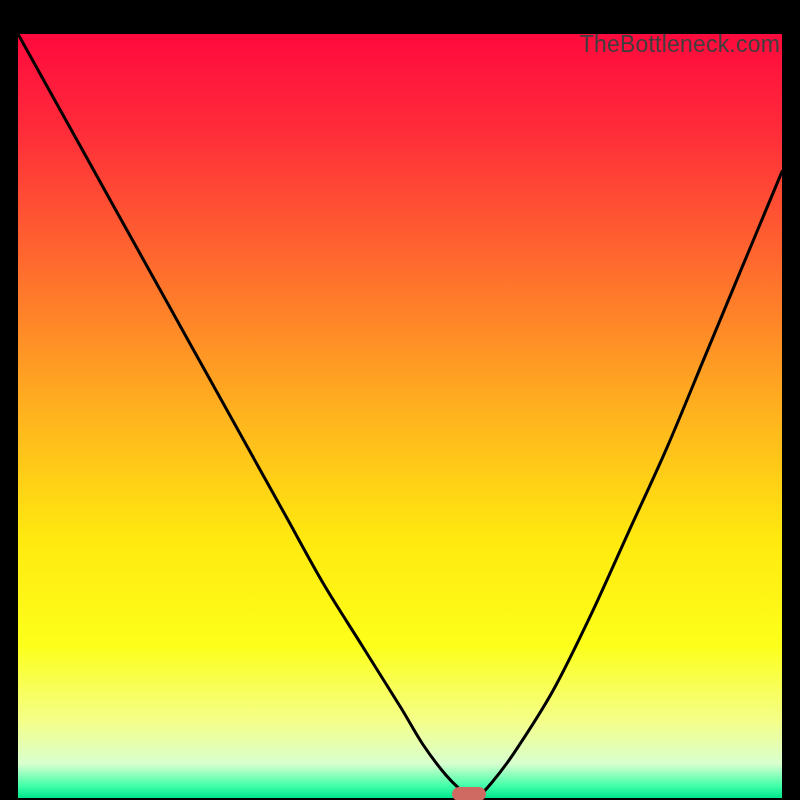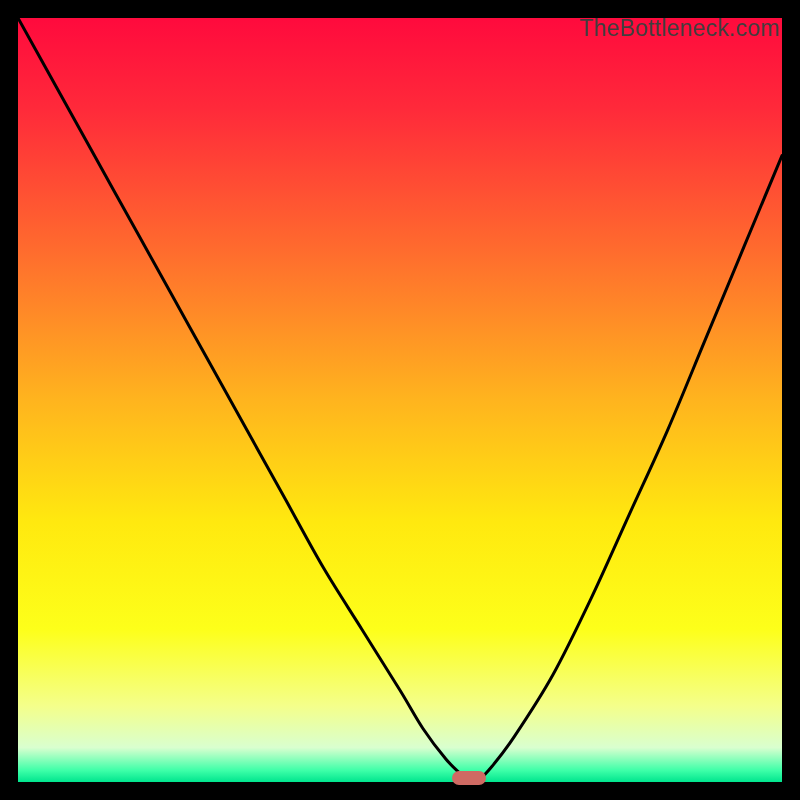--- a/index.html
+++ b/index.html
@@ -7,21 +7,21 @@
     padding: 0;
     width: 800px;
     height: 800px;
     background: #000;
     overflow: hidden;
     font-family: Arial, Helvetica, sans-serif;
   }
   .frame {
     position: absolute;
     left: 18px;
-    top: 18px;
+    top: 34px;
     width: 764px;
     height: 764px;
     background: #14b8a6;
   }
   .plot-area {
     position: absolute;
     left: 0;
     top: 0;
     width: 764px;
     height: 764px;

